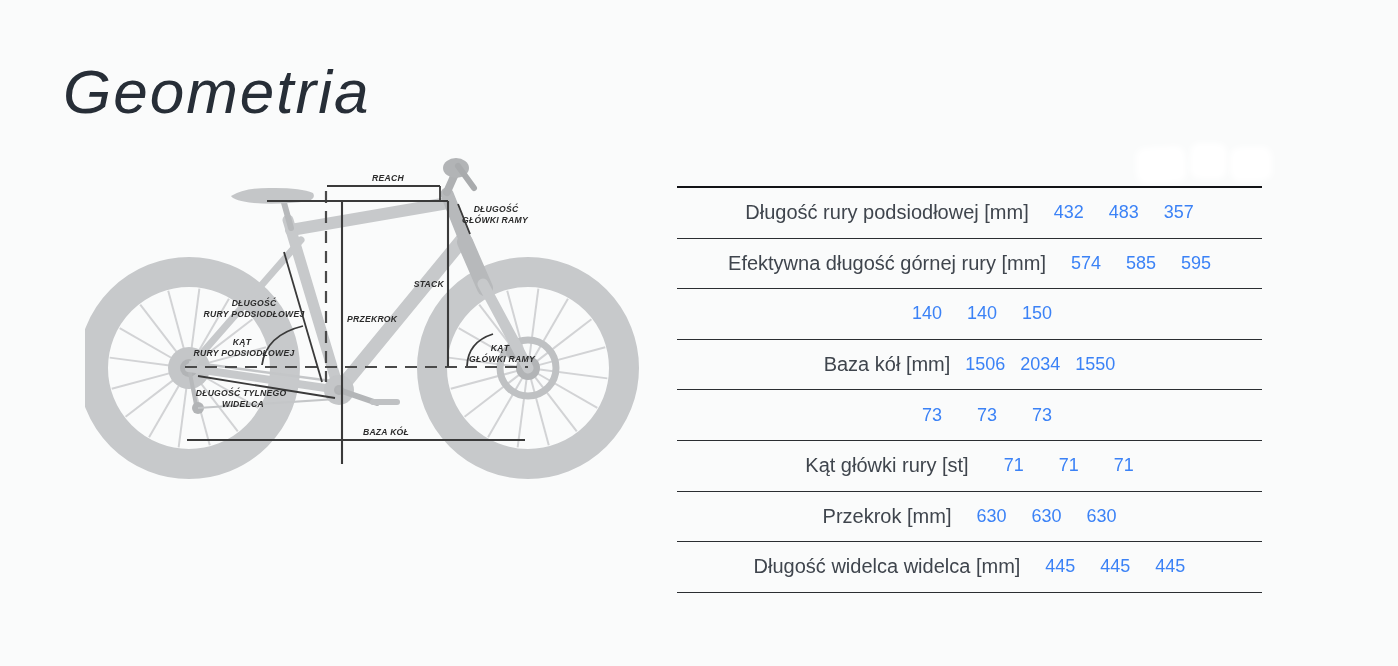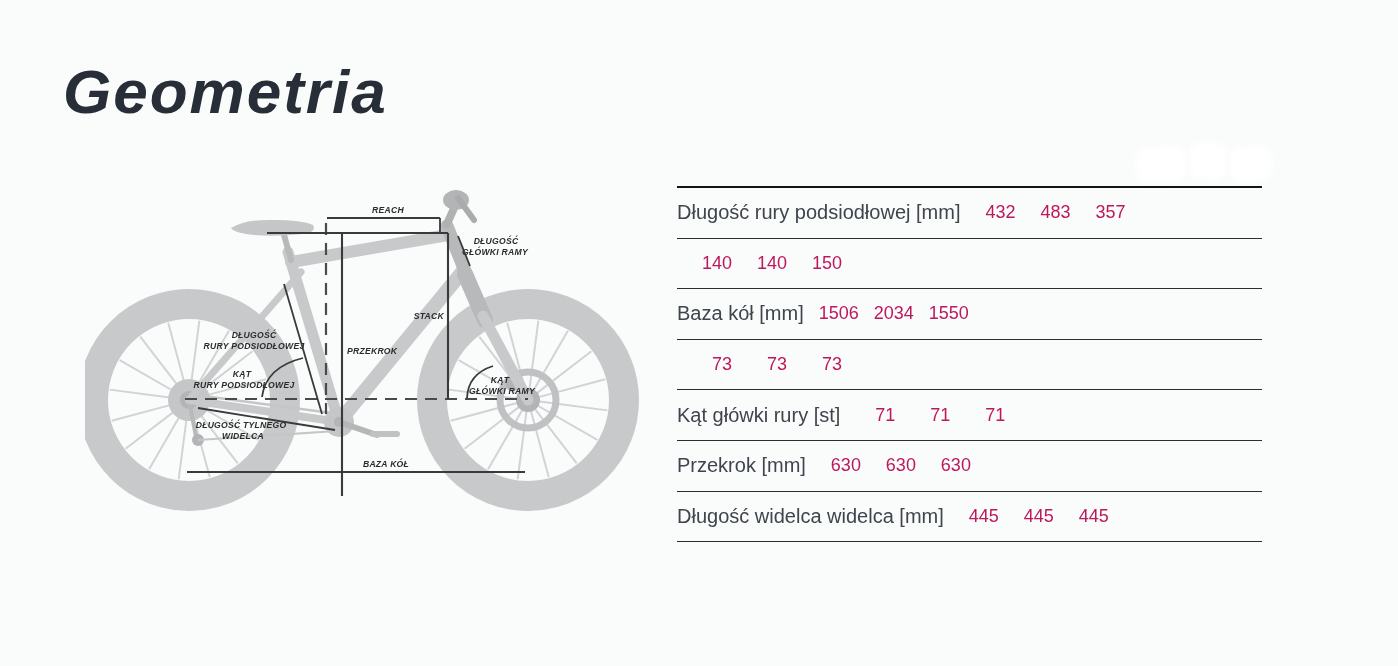--- a/index.html
+++ b/index.html
@@ -4,51 +4,51 @@
 <style>
   html,body{margin:0;padding:0;}
   body{
     width:1398px;height:666px;position:relative;overflow:hidden;
     background:#fafbfb;
     font-family:"Liberation Sans", sans-serif;
   }
   
   .page-title{
     position:absolute;left:63px;top:14px;
-    font-size:62px;font-style:italic;font-weight:700;
+    font-size:62px;font-style:italic;font-weight:400;
     letter-spacing:2px;color:#272e37;
   }
   
-  .diagram-wrap{position:absolute;left:85px;top:136px;width:600px;height:400px;}
+  .diagram-wrap{position:absolute;left:85px;top:104px;width:600px;height:400px;}
   .diagram-wrap svg{display:block;}
   .tube{stroke:#c7c9cb;stroke-linecap:round;fill:none;}
   .tube-dk{stroke:#b7b9bb;stroke-linecap:round;fill:none;}
   .fill-lt{fill:#c4c6c8;}
   .fill-dk{fill:#b2b4b6;}
   .spokes line{stroke:#d2d3d5;stroke-width:2;}
   .ann{stroke:#3a3a3a;stroke-width:2.1;fill:none;}
   .ann-thin{stroke:#3a3a3a;stroke-width:1.8;fill:none;}
   .dash{stroke:#4a4a4a;stroke-width:2.2;fill:none;stroke-dasharray:12 8;}
   .lbl{
     font-family:"Liberation Sans",sans-serif;
     font-style:italic;font-weight:700;font-size:8.6px;
     letter-spacing:.25px;fill:#2b2b2b;
   }
   
   .geo-table{
     position:absolute;left:677px;top:186px;width:585px;
     border-top:2px solid #121316;
   }
   .geo-row{
-    display:flex;align-items:center;justify-content:flex-start;
+    display:flex;align-items:center;justify-content:center;
     height:49.6px;border-bottom:1px solid #2b2e31;
   }
   .geo-label{font-size:20px;color:#3f454d;}
   .geo-values{display:flex;}
-  .geo-val{width:55px;text-align:right;font-size:18px;color:#be185d;}
+  .geo-val{width:55px;text-align:right;font-size:18px;color:#3b82f6;}
   
   .size-blob{
     position:absolute;background:#ffffff;border-radius:10px;
     filter:blur(2.5px);
   }
   .blob-1{left:1136px;top:147px;width:50px;height:36px;transform:rotate(-3deg);}
   .blob-2{left:1190px;top:143px;width:37px;height:36px;transform:rotate(2deg);}
   .blob-3{left:1230px;top:147px;width:42px;height:34px;transform:rotate(-2deg);}
 </style>
 </head>
@@ -187,20 +187,28 @@
 
   <div class="geo-row">
     <span class="geo-label">Długość rury podsiodłowej [mm]</span>
     <span class="geo-values">
       <span class="geo-val">432</span>
       <span class="geo-val">483</span>
       <span class="geo-val">357</span>
     </span>
   </div>
 
+  <div class="geo-row">
+    <span class="geo-label">Efektywna długość górnej rury [mm]</span>
+    <span class="geo-values">
+      <span class="geo-val">574</span>
+      <span class="geo-val">585</span>
+      <span class="geo-val">595</span>
+    </span>
+  </div>
 
   <div class="geo-row">
     <span class="geo-values">
       <span class="geo-val">140</span>
       <span class="geo-val">140</span>
       <span class="geo-val">150</span>
     </span>
   </div>
 
   <div class="geo-row">

